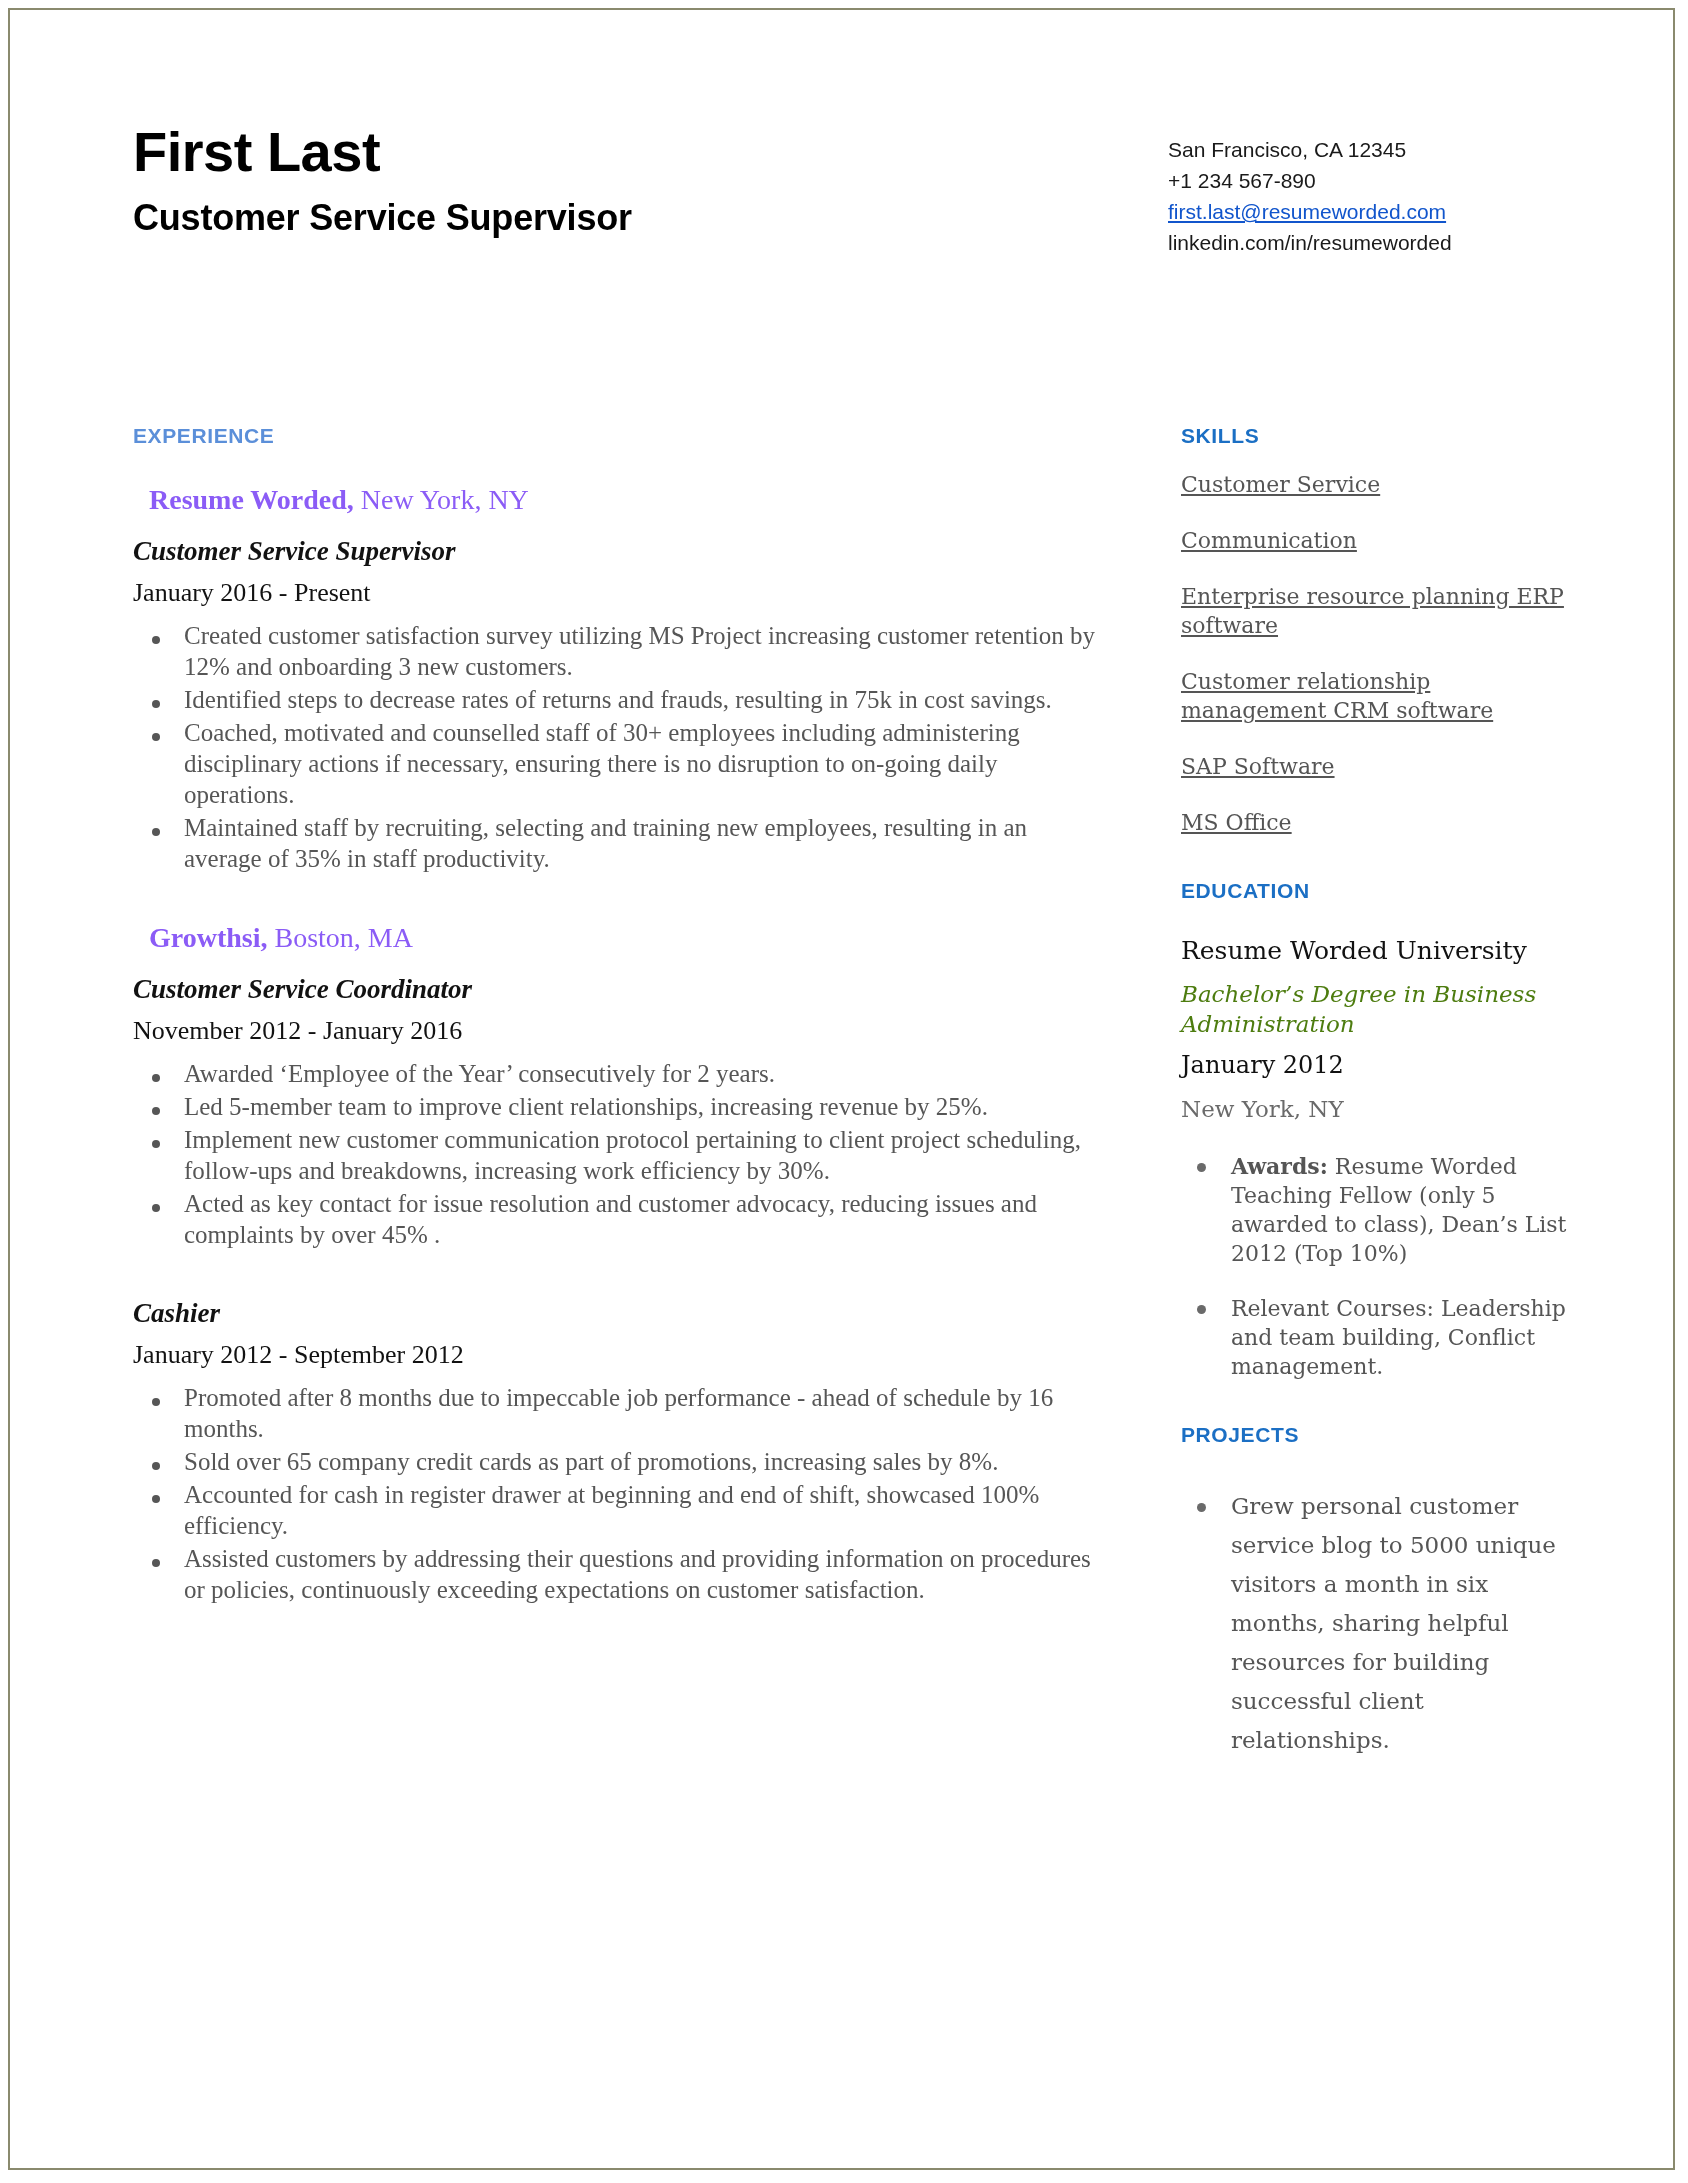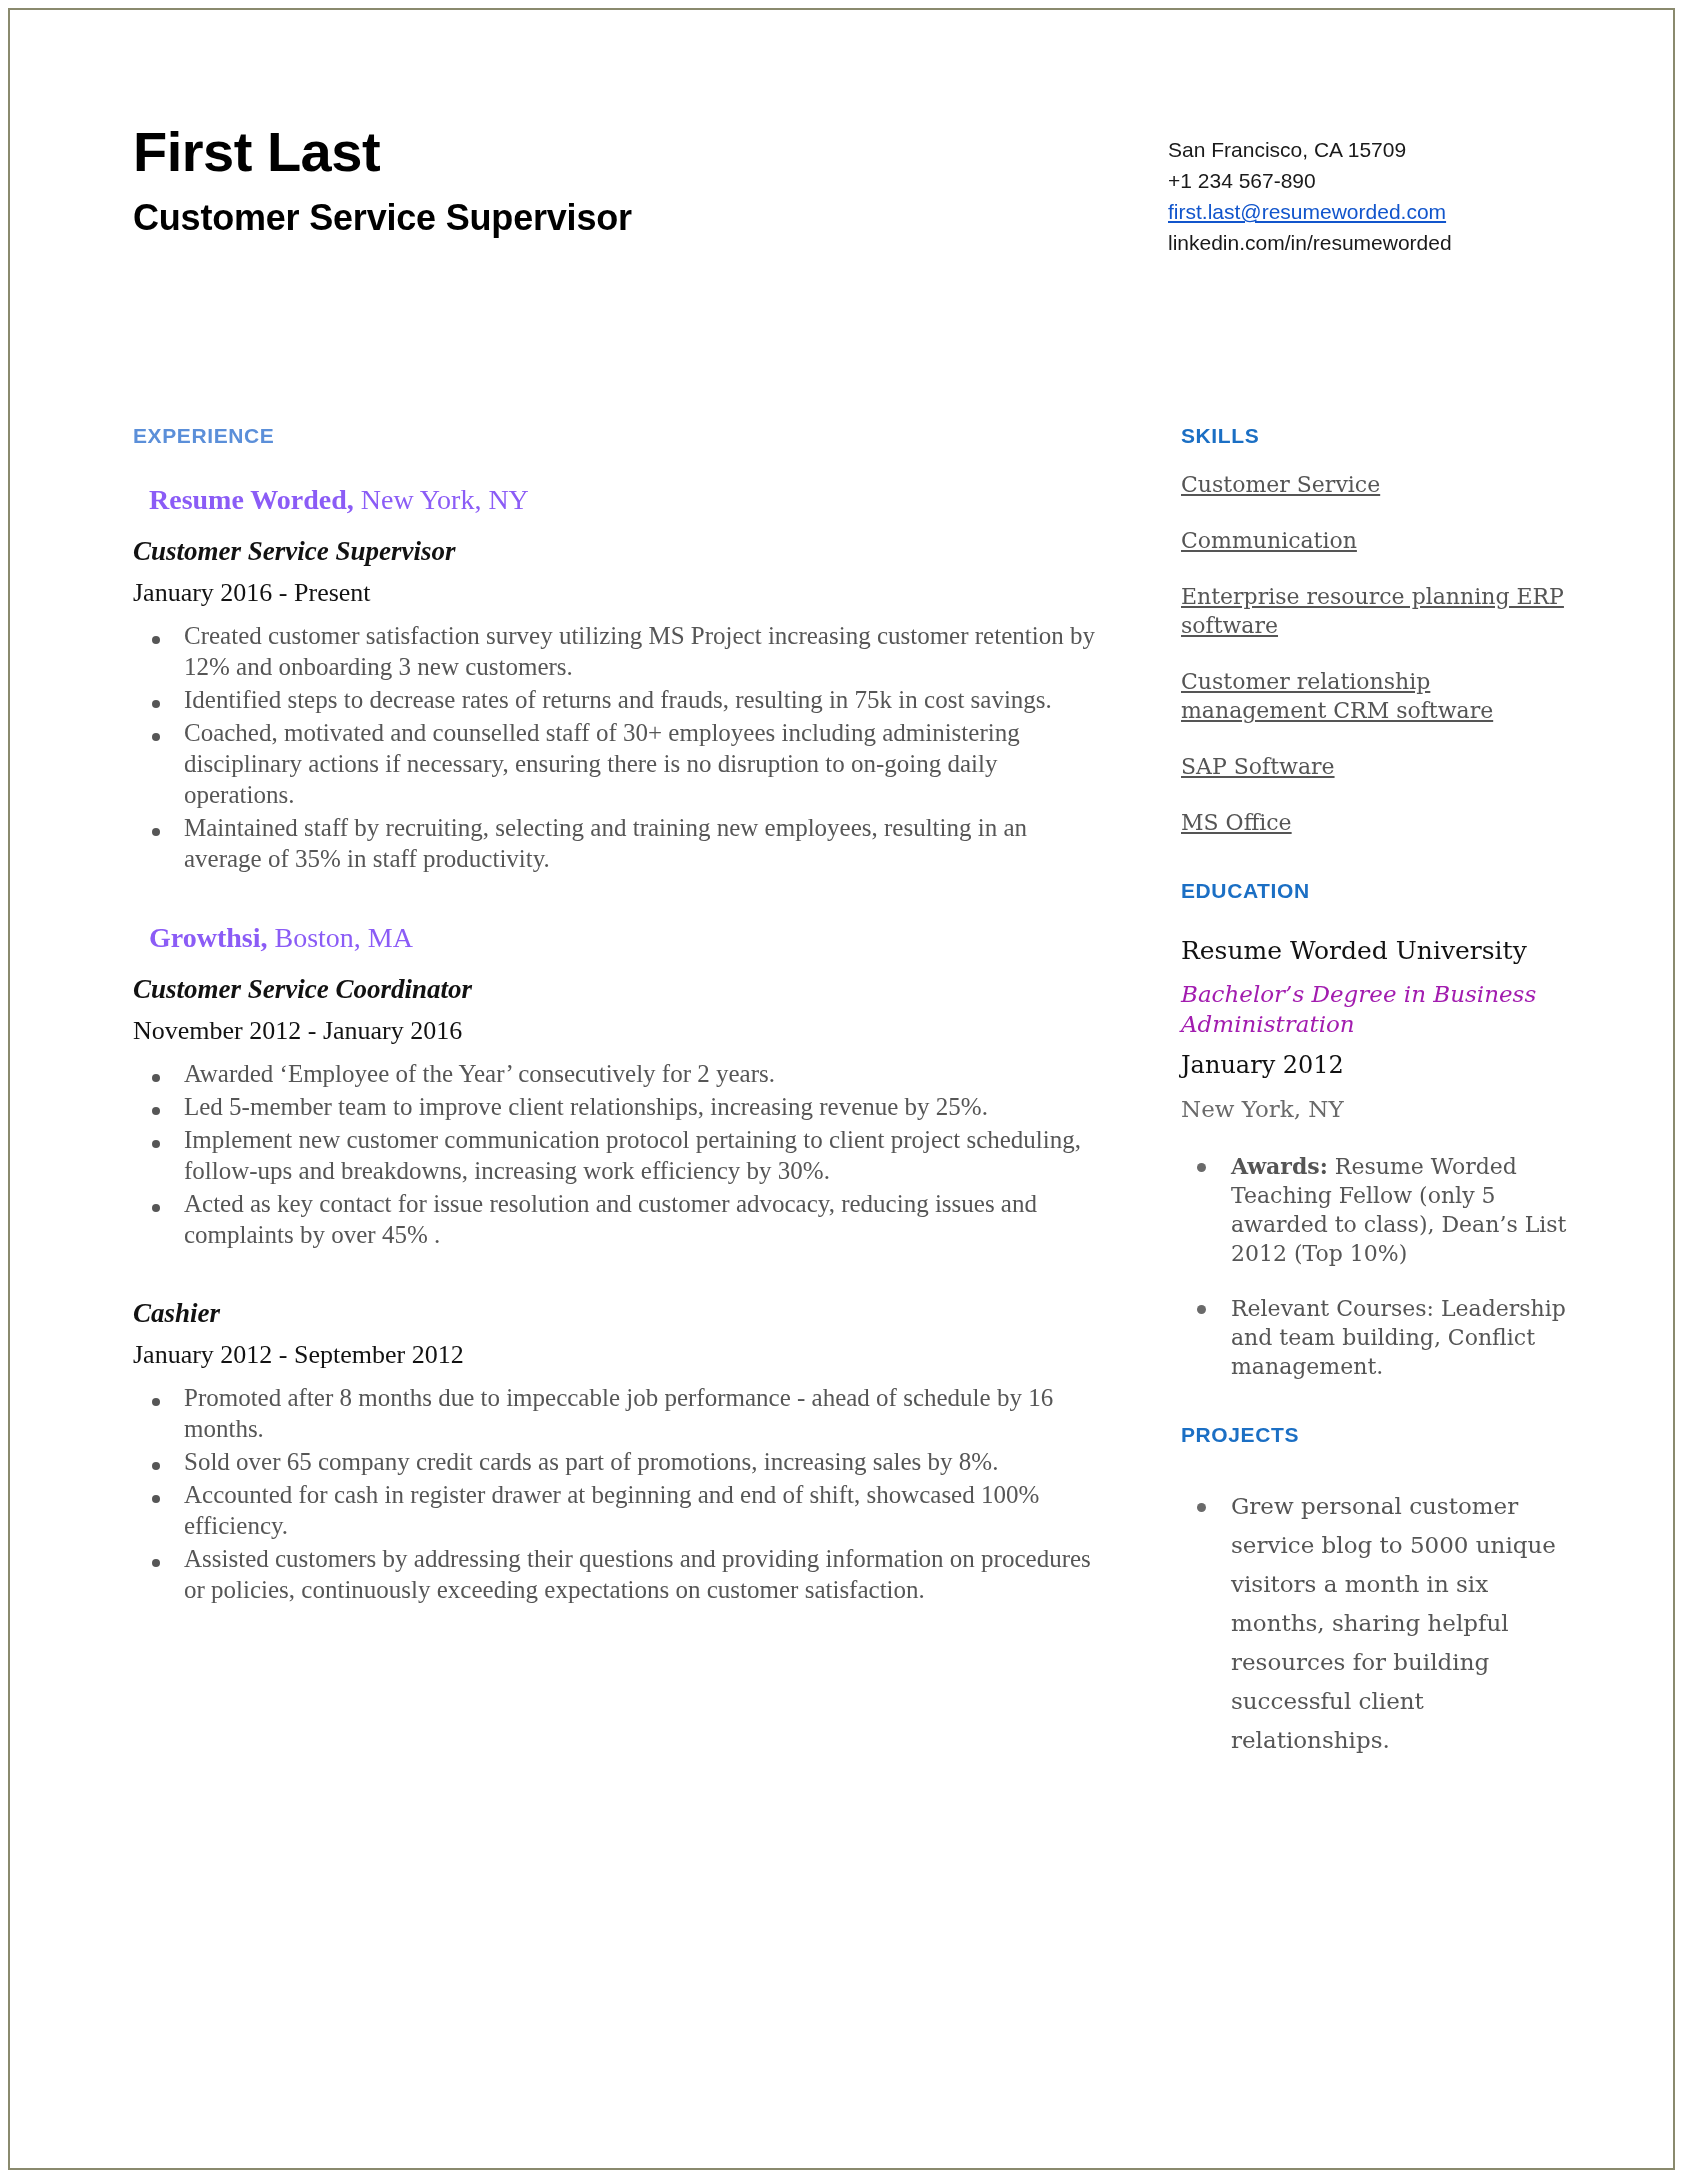--- a/index.html
+++ b/index.html
@@ -194,21 +194,21 @@
     font-size: 25px;
     line-height: 32px;
     color: #111111;
     margin: 32px 0 0 0;
   }
   .edu-degree {
     font-family: "DejaVu Serif", serif;
     font-style: italic;
     font-size: 23px;
     line-height: 30px;
-    color: #a21caf;
+    color: #4d7c0f;
     margin: 12px 0 0 0;
   }
   .edu-date {
     font-family: "DejaVu Serif", serif;
     font-size: 24px;
     line-height: 31px;
     color: #111111;
     margin: 11px 0 0 0;
   }
   .edu-loc {
@@ -257,21 +257,21 @@
 
 <div class="page-frame">
   <div class="sheet">
 
     <div class="header">
       <div class="header-left">
         <div class="name">First Last</div>
         <div class="headline">Customer Service Supervisor</div>
       </div>
       <div class="header-right">
-        <div class="contact-line">San Francisco, CA 15709</div>
+        <div class="contact-line">San Francisco, CA 12345</div>
         <div class="contact-line">+1 234 567-890</div>
         <div class="contact-line link">first.last@resumeworded.com</div>
         <div class="contact-line">linkedin.com/in/resumeworded</div>
       </div>
     </div>
 
     <div class="col-main">
       <div class="sec-head">EXPERIENCE</div>
 
       <div class="job job-first">

